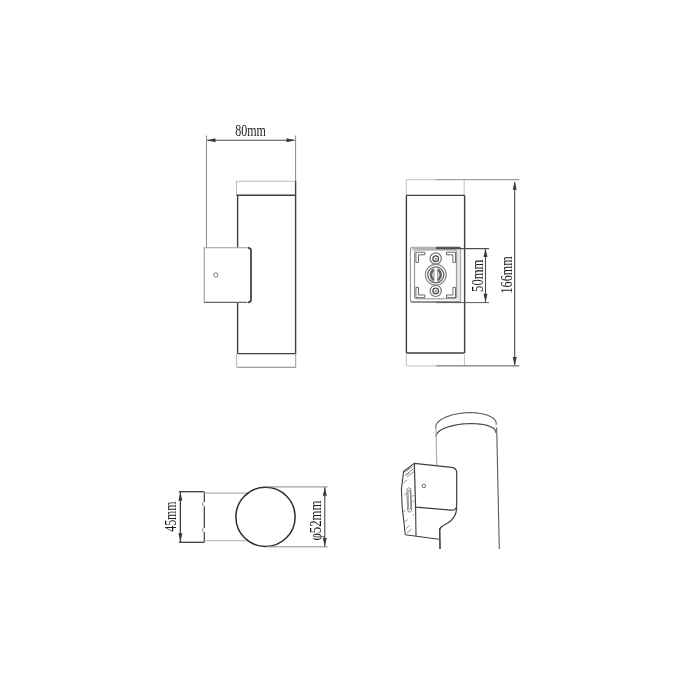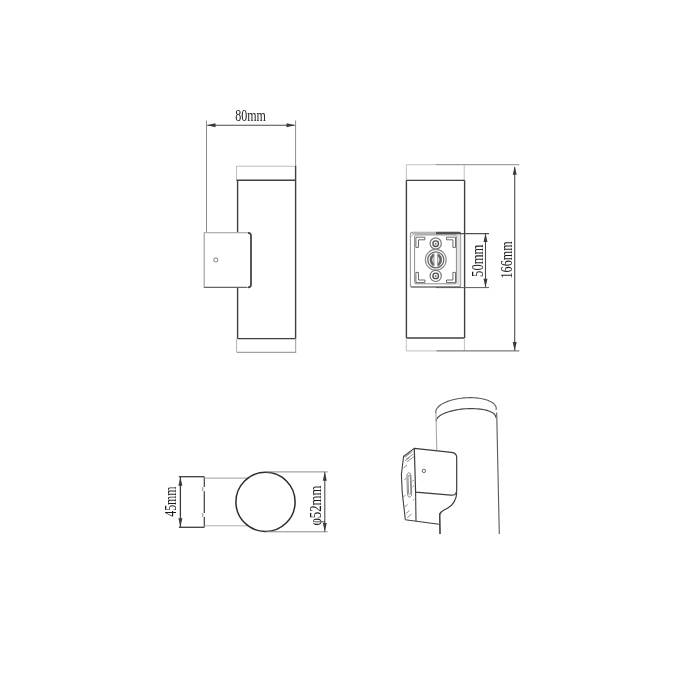--- a/index.html
+++ b/index.html
@@ -1,16 +1,16 @@
 <!DOCTYPE html>
 <html><head>
 <meta charset="utf-8">
 <style>
   html,body{margin:0;padding:0;background:#ffffff;}
-  .page{width:700px;height:534px;position:relative;background:#ef4444;overflow:hidden;}
+  .page{width:700px;height:534px;position:relative;background:#ef4444;overflow:hidden;margin-top:15px;}
   text{font-family:"Liberation Serif", serif;fill:#1c1c1c;}
 </style>
 </head>
 <body>
 <div class="page">
 <svg width="700" height="700" viewBox="0 0 700 700">
   <rect x="0" y="0" width="700" height="700" fill="#ffffff"></rect>
 
   <text x="0" y="0" font-size="16" text-anchor="middle" transform="translate(250.5,121.1) scale(0.75,1)">80mm</text>
 

